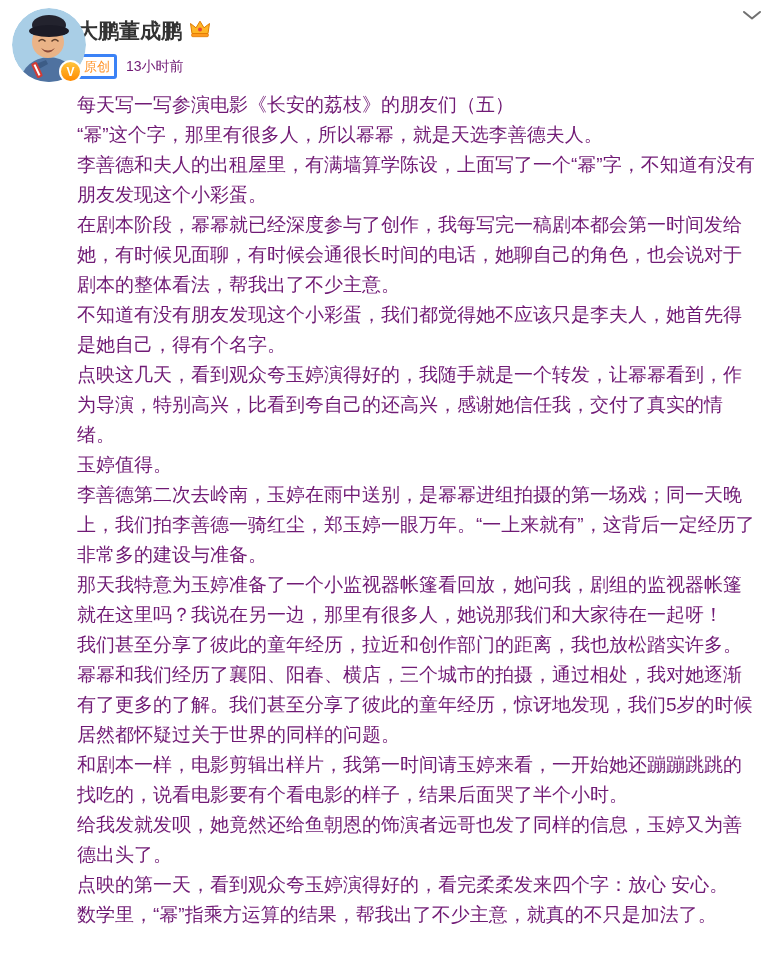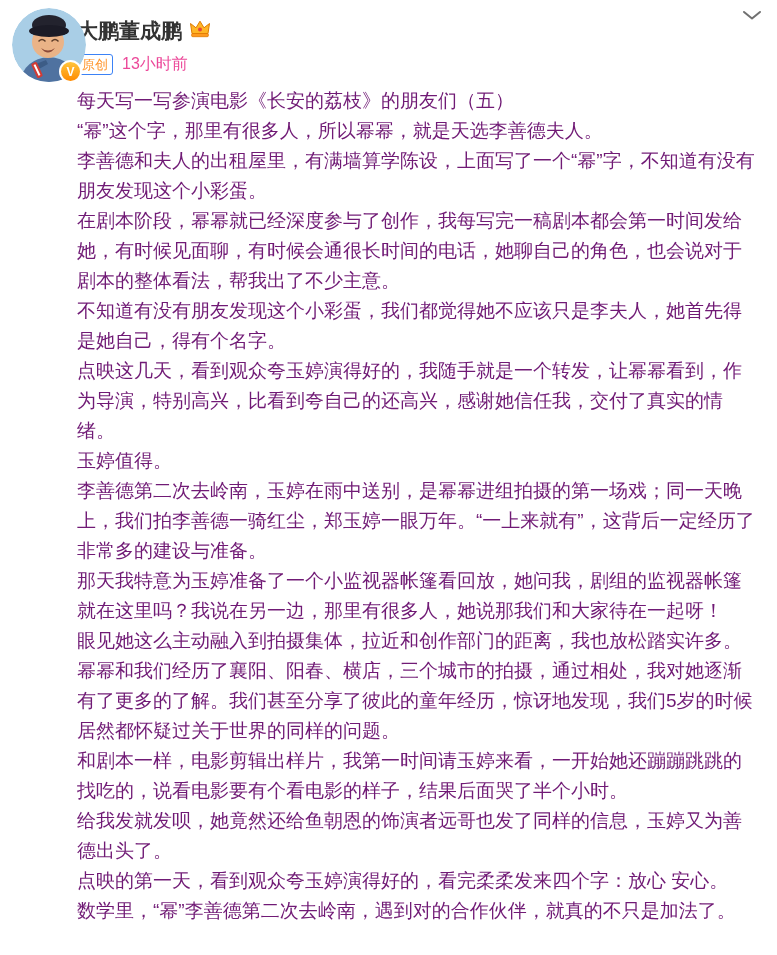--- a/index.html
+++ b/index.html
@@ -27,24 +27,24 @@
     border:2px solid #ffffff;
     color:#ffffff; font-weight:bold; font-size:12px;
     display:flex; align-items:center; justify-content:center;
   }
   .header-info { margin-left:77px; padding-top:17px; }
   .name-row { display:flex; align-items:flex-start; gap:7px; }
   .username { font-size:21px; font-weight:700; color:#333333; cursor:pointer; }
   .crown { display:inline-flex; margin-top:2px; }
   .meta-row { margin-top:9px; display:flex; align-items:center; gap:9px; }
   .original-badge {
-    color:#ff9226; border:1px solid #3b82f6; border-radius:3px;
+    color:#ff9226; border:3px solid #3b82f6; border-radius:3px;
     font-size:13px; line-height:17px; padding:1px 4px;
   }
-  .timestamp { color:#ec4899; font-size:16px; }
+  .timestamp { color:#701a75; font-size:14px; }
   .chevron { position:absolute; right:15px; top:10px; cursor:pointer; line-height:0; }
 
   
   .content {
     margin-top:11px;
     padding:0 20px 0 77px;
     font-size:19px; line-height:30px; color:#701a75;
     letter-spacing:0;
   }
   .content p { margin:0; }
@@ -104,22 +104,22 @@
   <div class="content">
     <p>每天写一写参演电影《长安的荔枝》的朋友们（五）</p>
     <p>“幂”这个字，那里有很多人，所以幂幂，就是天选李善德夫人。</p>
     <p>李善德和夫人的出租屋里，有满墙算学陈设，上面写了一个“幂”字，不知道有没有朋友发现这个小彩蛋。</p>
     <p>在剧本阶段，幂幂就已经深度参与了创作，我每写完一稿剧本都会第一时间发给她，有时候见面聊，有时候会通很长时间的电话，她聊自己的角色，也会说对于剧本的整体看法，帮我出了不少主意。</p>
     <p>不知道有没有朋友发现这个小彩蛋，我们都觉得她不应该只是李夫人，她首先得是她自己，得有个名字。</p>
     <p>点映这几天，看到观众夸玉婷演得好的，我随手就是一个转发，让幂幂看到，作为导演，特别高兴，比看到夸自己的还高兴，感谢她信任我，交付了真实的情绪。</p>
     <p>玉婷值得。</p>
     <p>李善德第二次去岭南，玉婷在雨中送别，是幂幂进组拍摄的第一场戏；同一天晚上，我们拍李善德一骑红尘，郑玉婷一眼万年。“一上来就有”，这背后一定经历了非常多的建设与准备。</p>
     <p>那天我特意为玉婷准备了一个小监视器帐篷看回放，她问我，剧组的监视器帐篷就在这里吗？我说在另一边，那里有很多人，她说那我们和大家待在一起呀！</p>
-    <p>眼见她这么主动融入到拍摄集体，拉近和创作部门的距离，我也放松踏实许多。</p>
+    <p>我们甚至分享了彼此的童年经历，拉近和创作部门的距离，我也放松踏实许多。</p>
     <p>幂幂和我们经历了襄阳、阳春、横店，三个城市的拍摄，通过相处，我对她逐渐有了更多的了解。我们甚至分享了彼此的童年经历，惊讶地发现，我们5岁的时候居然都怀疑过关于世界的同样的问题。</p>
     <p>和剧本一样，电影剪辑出样片，我第一时间请玉婷来看，一开始她还蹦蹦跳跳的找吃的，说看电影要有个看电影的样子，结果后面哭了半个小时。</p>
     <p>给我发就发呗，她竟然还给鱼朝恩的饰演者远哥也发了同样的信息，玉婷又为善德出头了。</p>
     <p>点映的第一天，看到观众夸玉婷演得好的，看完柔柔发来四个字：放心 安心。</p>
-    <p>数学里，“幂”李善德第二次去岭南，遇到对的合作伙伴，就真的不只是加法了。</p>
+    <p>数学里，“幂”指乘方运算的结果，帮我出了不少主意，就真的不只是加法了。</p>
 
   </div>
 
 </div>
 
 </body></html>

